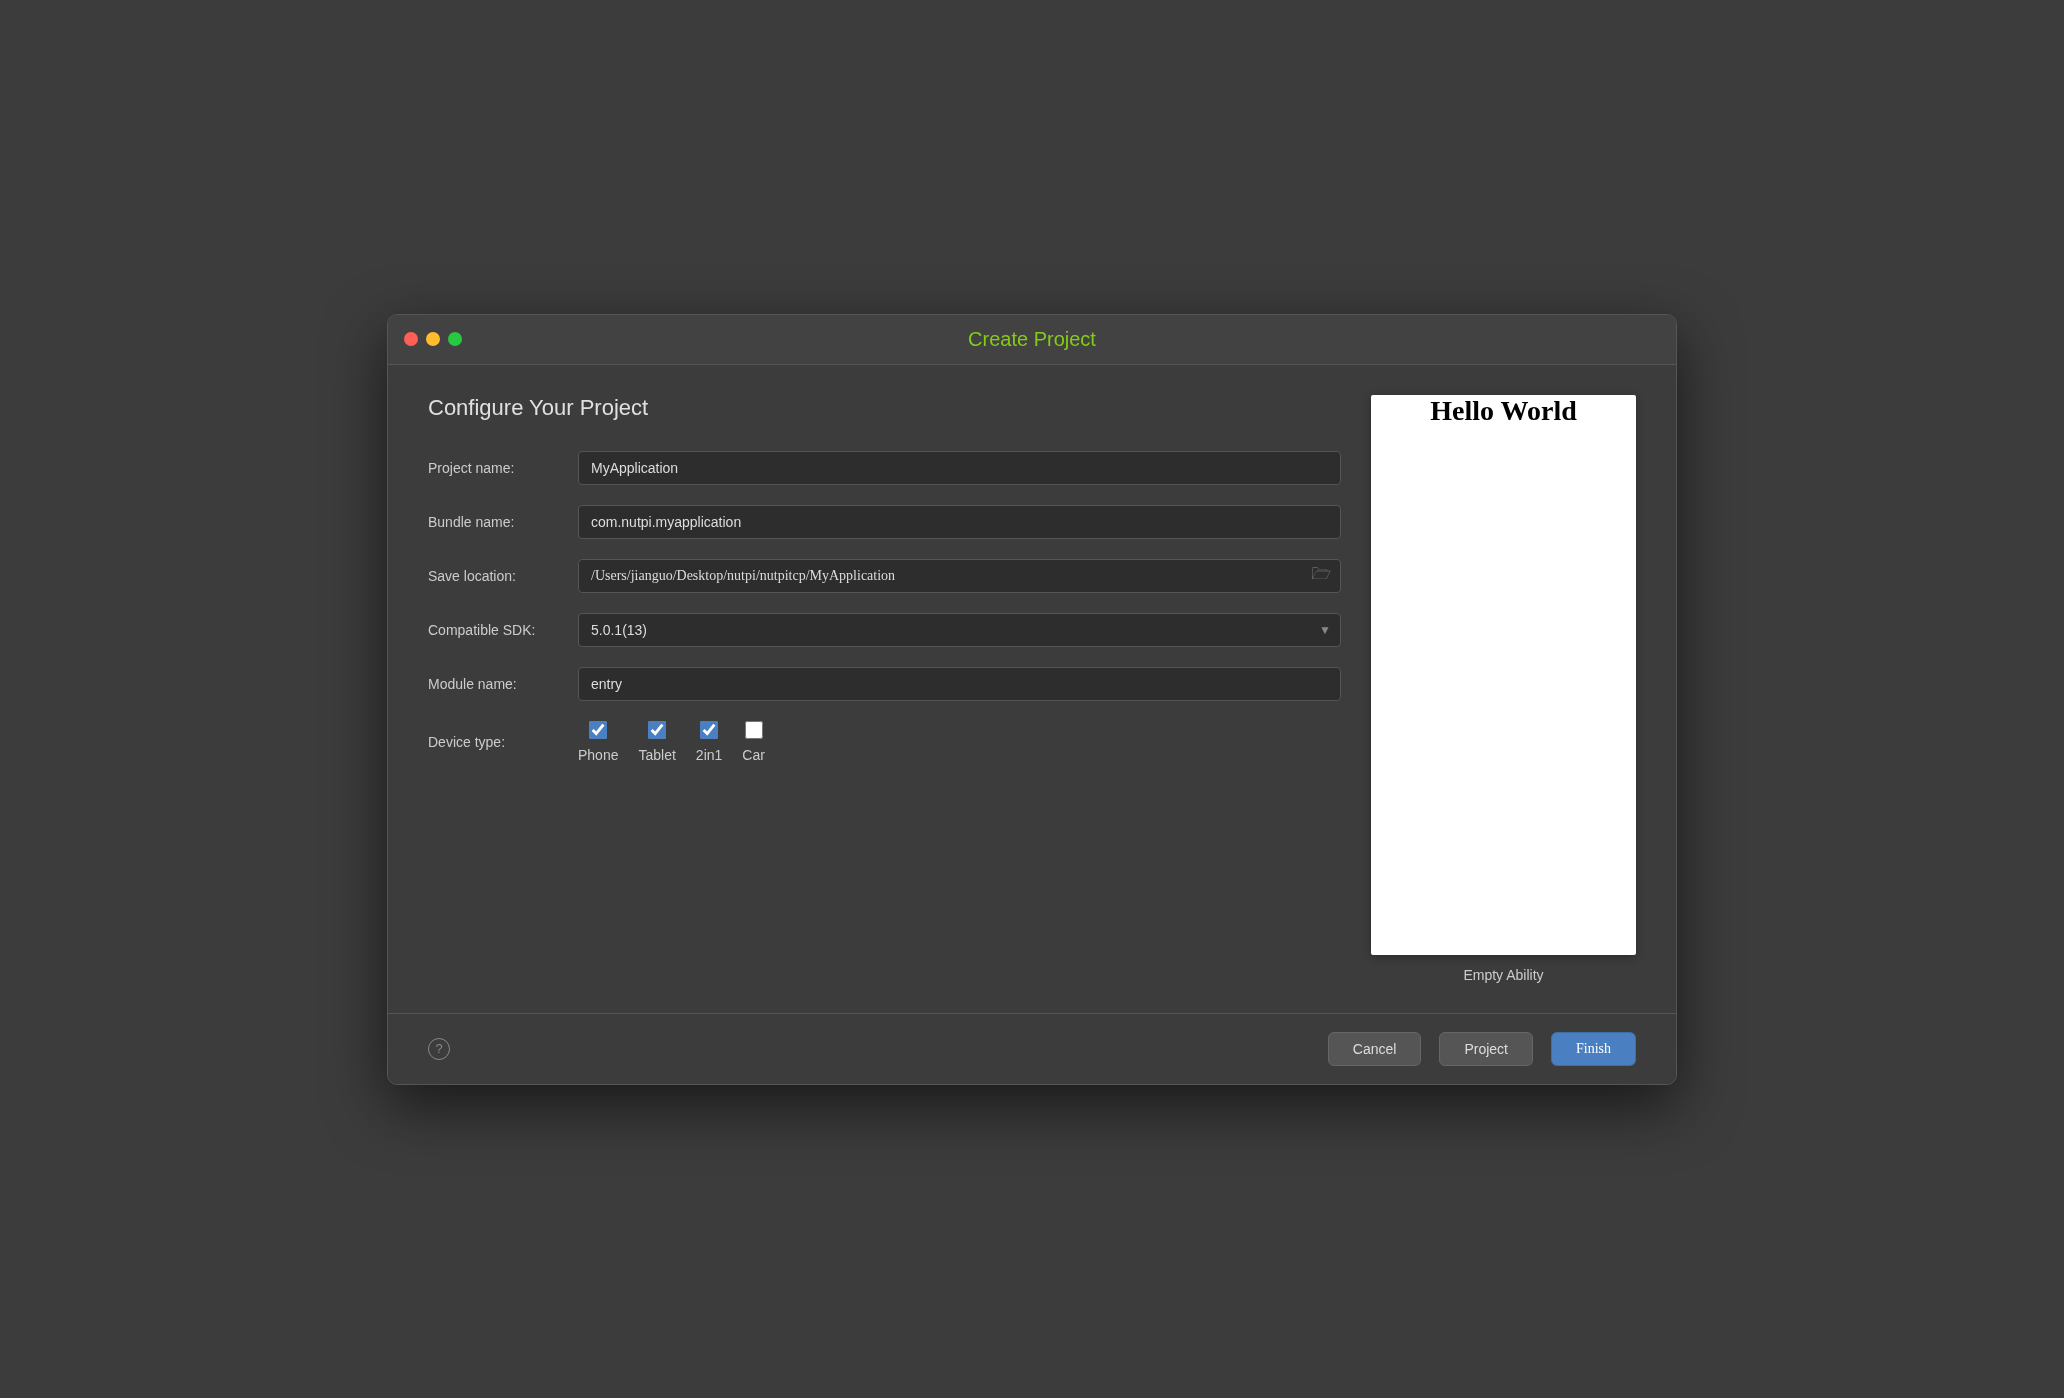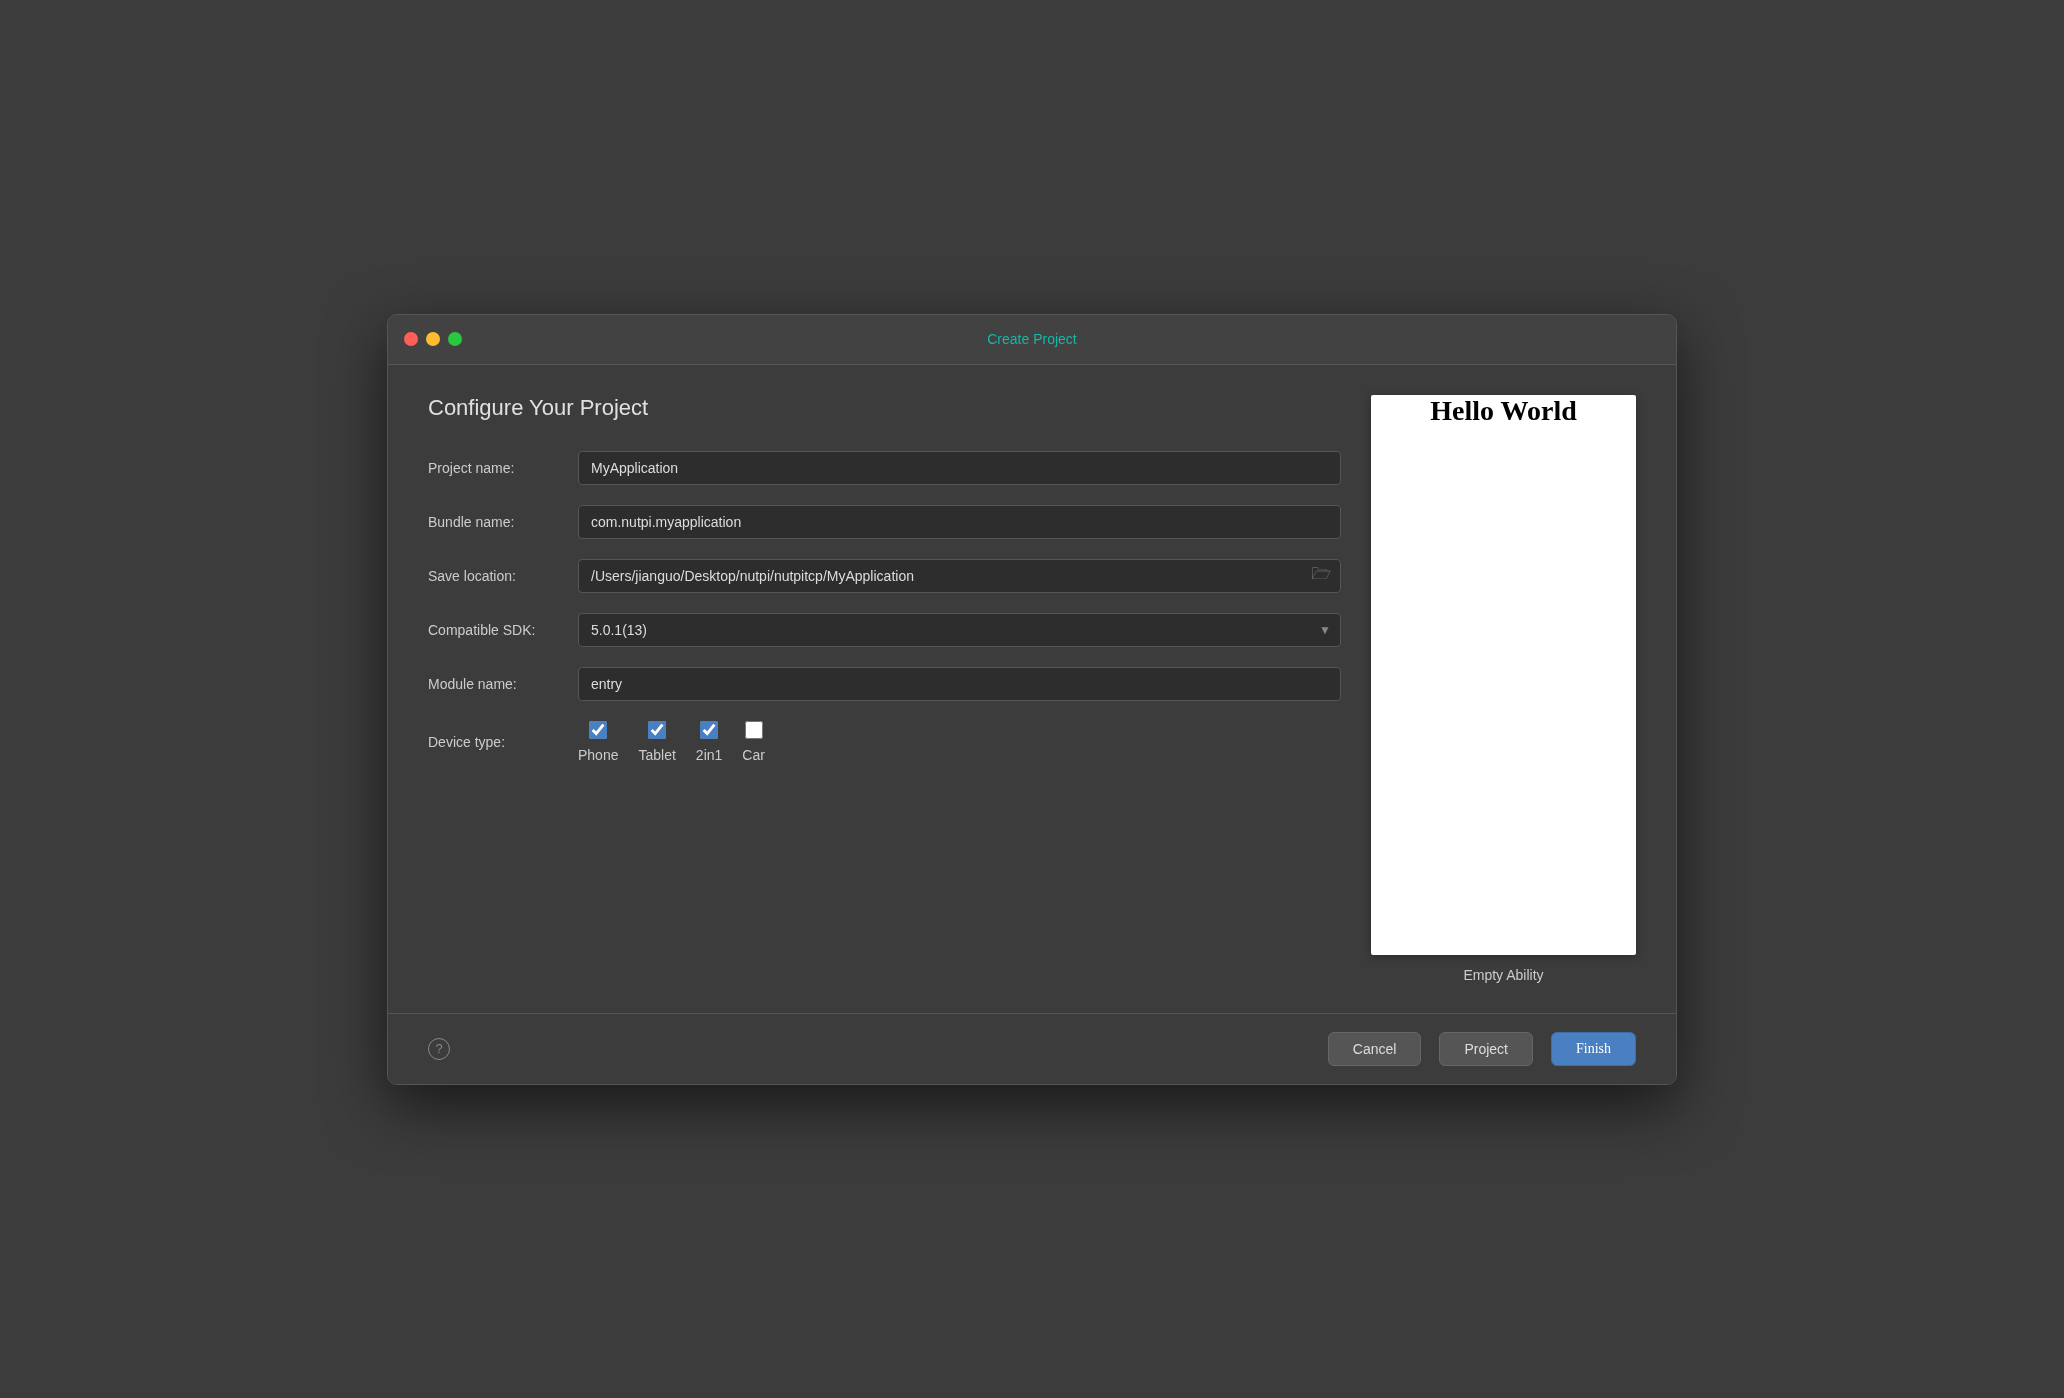--- a/index.html
+++ b/index.html
@@ -49,22 +49,22 @@
       height: 14px;
       border-radius: 50%;
       cursor: pointer;
     }
 
     .traffic-light.close { background: #ff5f57; }
     .traffic-light.minimize { background: #febc2e; }
     .traffic-light.maximize { background: #28c840; }
 
     .title {
-      color: #14b8a6;
-      font-size: 14px;
+      color: #84cc16;
+      font-size: 20px;
       font-weight: 500;
     }
 
     .content {
       padding: 30px 40px;
       display: flex;
       gap: 30px;
     }
 
     .form-section {
@@ -105,20 +105,21 @@
 
     .input-with-icon {
       flex: 1;
       position: relative;
       display: flex;
       align-items: center;
     }
 
     .input-with-icon .form-input {
       flex: 1;
+      font-family: Liberation Serif, serif;
     }
 
     .folder-icon {
       position: absolute;
       right: 10px;
       color: #888;
       font-size: 16px;
       cursor: pointer;
     }
 

